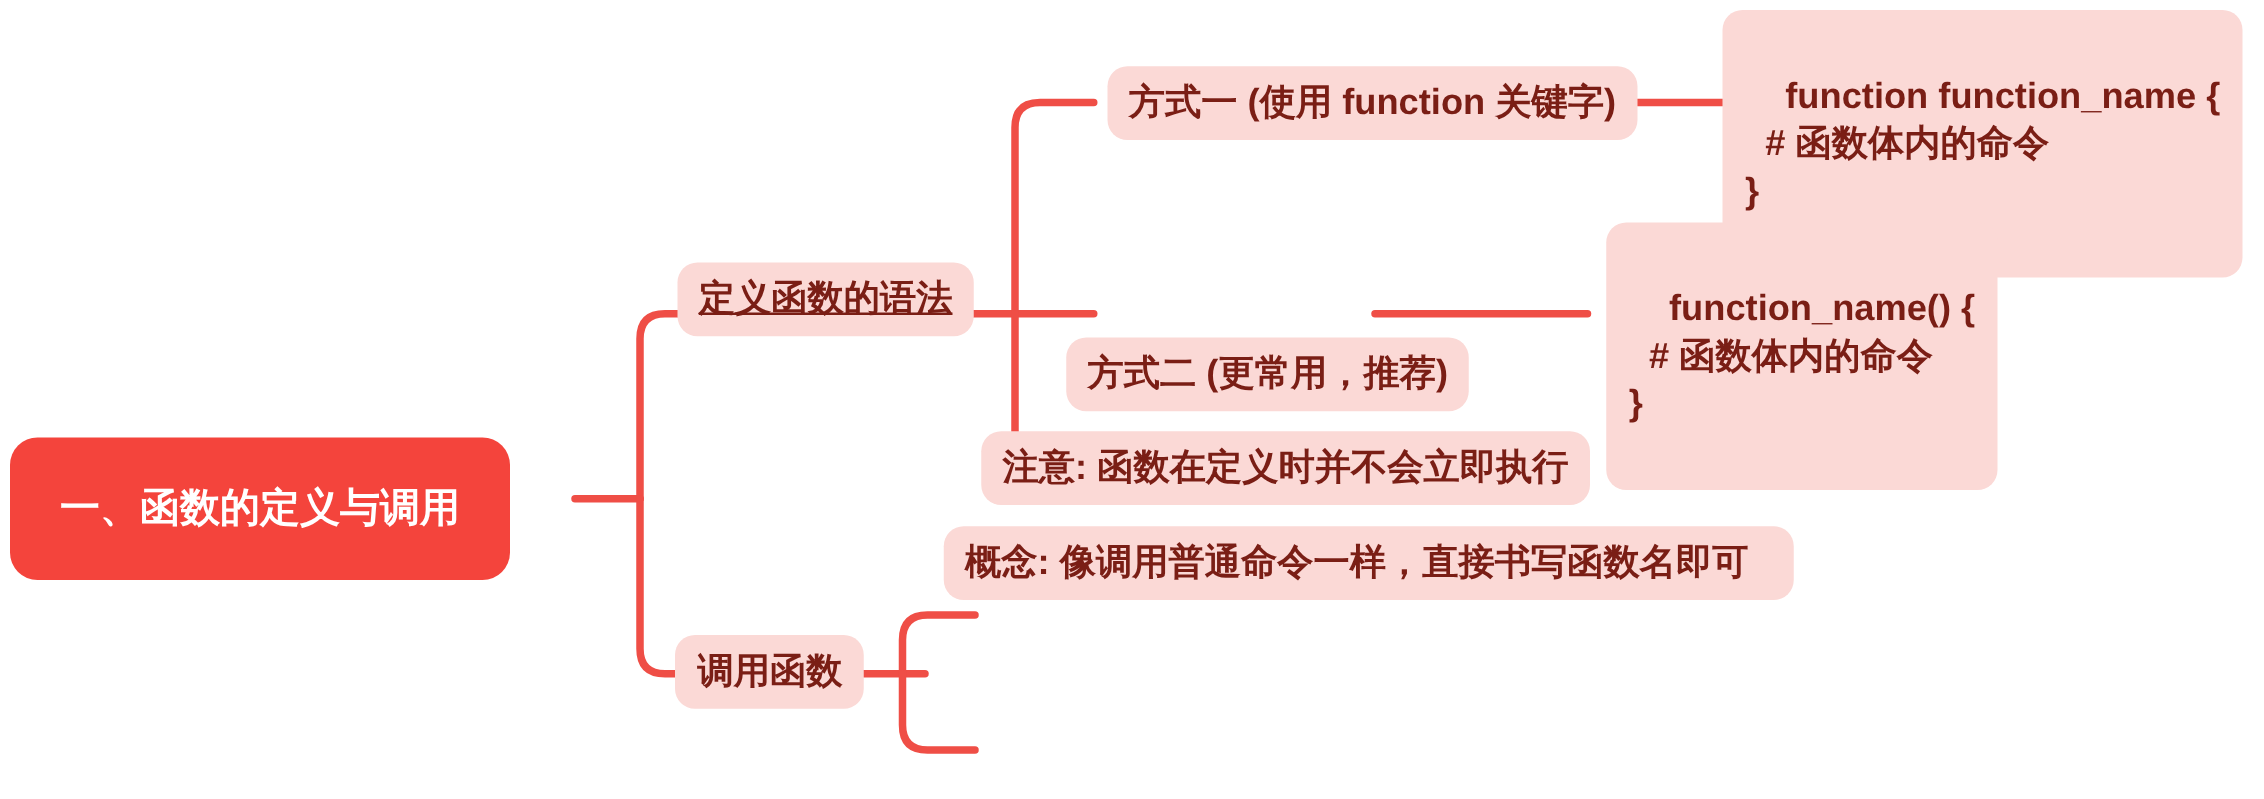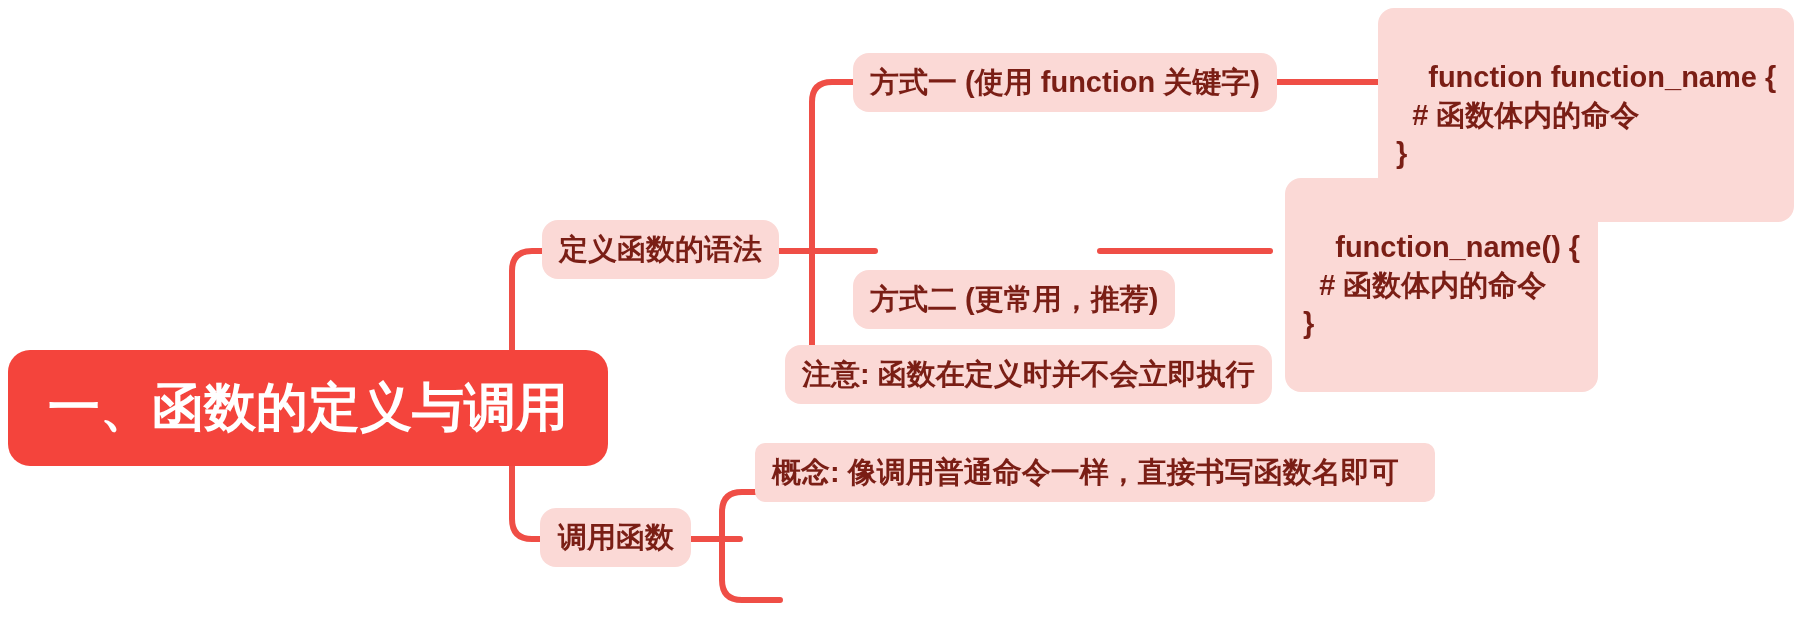--- a/index.html
+++ b/index.html
@@ -31,24 +31,24 @@
     color: var(--node-text, #7A1E15);
     background: var(--node-bg, #FBD9D6);
     border-radius: 16px;
     padding: 10px 17px;
     white-space: nowrap;
   }
 
   .node.root {
     background: var(--root-bg, #F4443C);
     color: var(--root-text, #ffffff);
-    font-size: 52px;
+    font-size: 32px;
     line-height: 1.3;
     border-radius: 22px;
-    padding: 24px 40px;
+    padding: 36px 40px;
     white-space: nowrap;
   }
 
   .node.code {
     white-space: pre-wrap;
     line-height: 38px;
     padding: 12px 18px;
   }
 
   .node.wrap {
@@ -75,25 +75,25 @@
 
     <path d="M 640 539 H 740"></path>
     <path d="M 722 539 V 512 Q 722 492 742 492 H 780"></path>
     <path d="M 722 539 V 580 Q 722 600 742 600 H 780"></path>
   </svg>
 
   <div class="node root" style="left:8px; top:350px;">
     <span>一、函数的定义与调用</span>
   </div>
 
-  <div class="node" style="left:542px; top:220px;">
+  <div class="node" style="left:542px; top:210px;text-decoration:underline;">
     <span>定义函数的语法</span>
   </div>
 
-  <div class="node" style="left:853px; top:53px;">
+  <div class="node" style="left:886px; top:53px;">
     <span>方式一 (使用 function 关键字)</span>
   </div>
 
   <div class="node code" style="left:1378px; top:8px;">
     <span>function function_name {
   # 函数体内的命令
 }</span>
   </div>
 
   <div class="node" style="left:853px; top:222px;margin-top:48px;">
@@ -107,18 +107,18 @@
   </div>
 
   <div class="node" style="left:785px; top:345px;text-align:right;">
     <span>注意: 函数在定义时并不会立即执行</span>
   </div>
 
   <div class="node" style="left:540px; top:508px;padding-left:18px;">
     <span>调用函数</span>
   </div>
 
-  <div class="node wrap" style="left:755px; top:443px;border-radius:10px;">
+  <div class="node wrap" style="left:755px; top:421px;">
     <span>概念: 像调用普通命令一样，直接书写函数名即可</span>
   </div>
 
 
 </div>
 
 </body></html>

